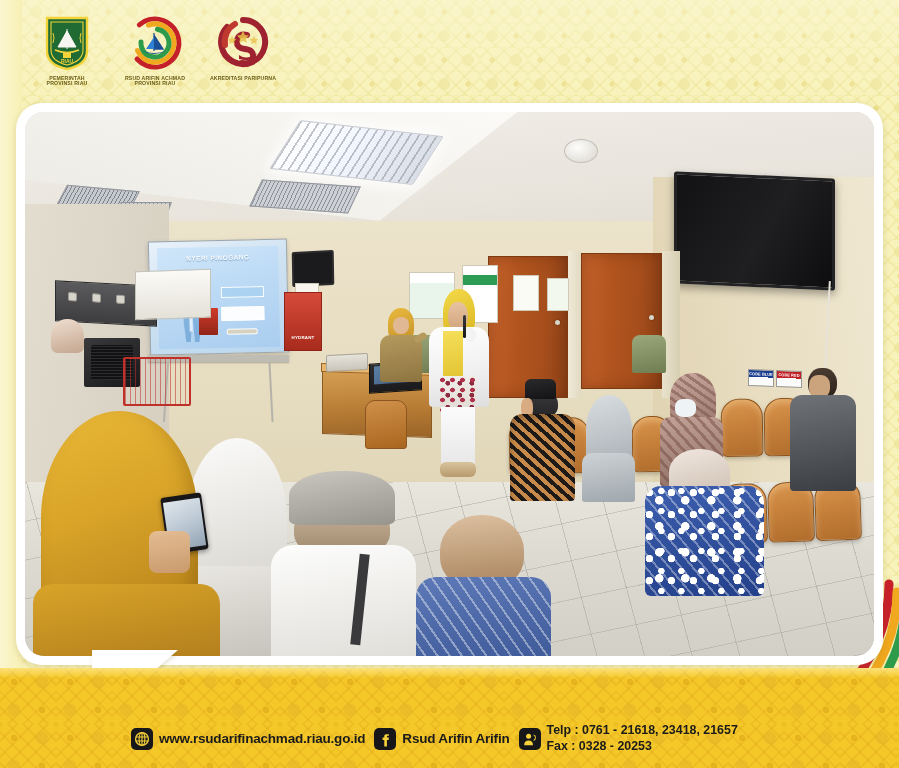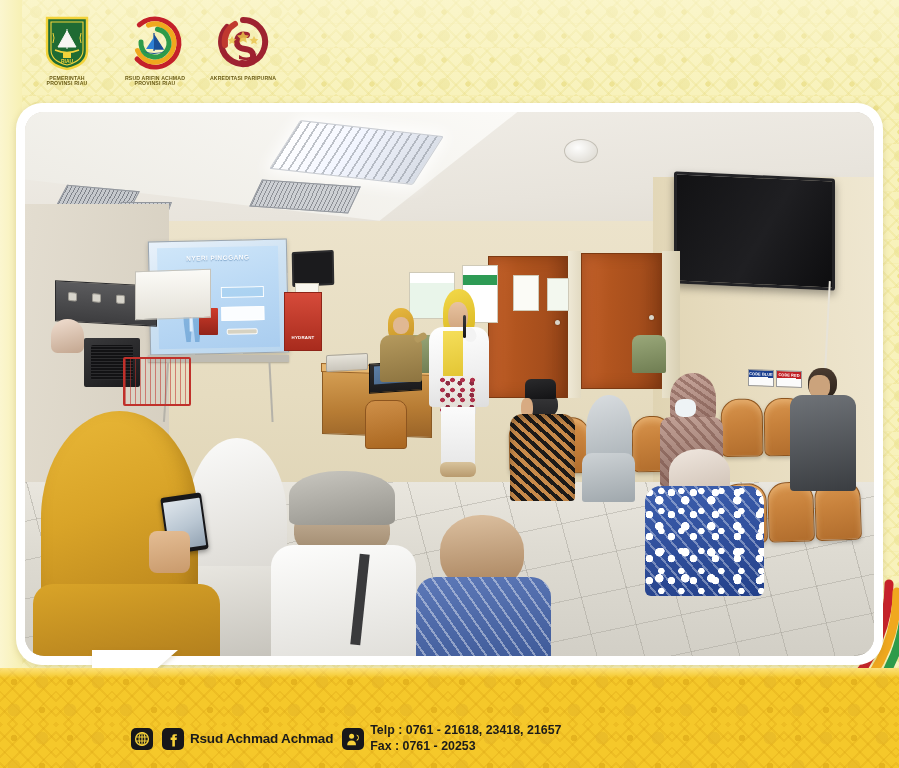--- a/index.html
+++ b/index.html
@@ -771,42 +771,43 @@
     <div class="footer-inner">
 
       <div class="f-item">
         <span class="f-icon">
           <svg width="16" height="16" viewBox="0 0 16 16">
             <circle cx="8" cy="8" r="6.4" fill="none" stroke="#f7d23a" stroke-width="1.3"></circle>
             <ellipse cx="8" cy="8" rx="2.9" ry="6.4" fill="none" stroke="#f7d23a" stroke-width="1.1"></ellipse>
             <path d="M1.8 6 H14.2 M1.8 10 H14.2 M8 1.6 V14.4" stroke="#f7d23a" stroke-width="1.1"></path>
           </svg>
         </span>
+        <span class="f-text">www.rsudarifinachmad.riau.go.id</span>
       </div>
 
 
       <div class="f-item">
         <span class="f-icon">
           <svg width="16" height="16" viewBox="0 0 16 16">
             <path d="M10.4 3.2 H9.1 Q7.3 3.2 7.3 5.1 V6.6 H5.6 V9 H7.3 V15.5 H9.9 V9 H11.6 L11.9 6.6 H9.9 V5.4 Q9.9 4.8 10.6 4.8 H11.9 V3.2 Z" fill="#f7d23a"></path>
           </svg>
         </span>
-        <span class="f-text">Rsud Achmad Achmad</span>
+        <span class="f-text">Rsud Arifin Arifin</span>
       </div>
 
       <div class="f-item">
         <span class="f-icon">
           <svg width="16" height="16" viewBox="0 0 16 16">
             <circle cx="6.6" cy="5.3" r="2.5" fill="#f7d23a"></circle>
             <path d="M2.2 14.2 q0 -4.6 4.4 -4.6 q4.4 0 4.4 4.6 z" fill="#f7d23a"></path>
             <path d="M11.4 3.4 q2.6 .6 2.6 3.2 q0 2.6 -2.6 3.3 l.6 -1.6 q1.2 -.5 1.2 -1.7 q0 -1.2 -1.2 -1.7 z" fill="#f7d23a"></path>
           </svg>
         </span>
         <span class="f-text-2">
           <span>Telp : 0761 - 21618,  23418, 21657</span><br>
-          <span>Fax : 0761 - 20253</span>
+          <span>Fax : 0328 - 20253</span>
         </span>
       </div>
 
     </div>
   </div>
 
 </div>
 
 </body></html>

